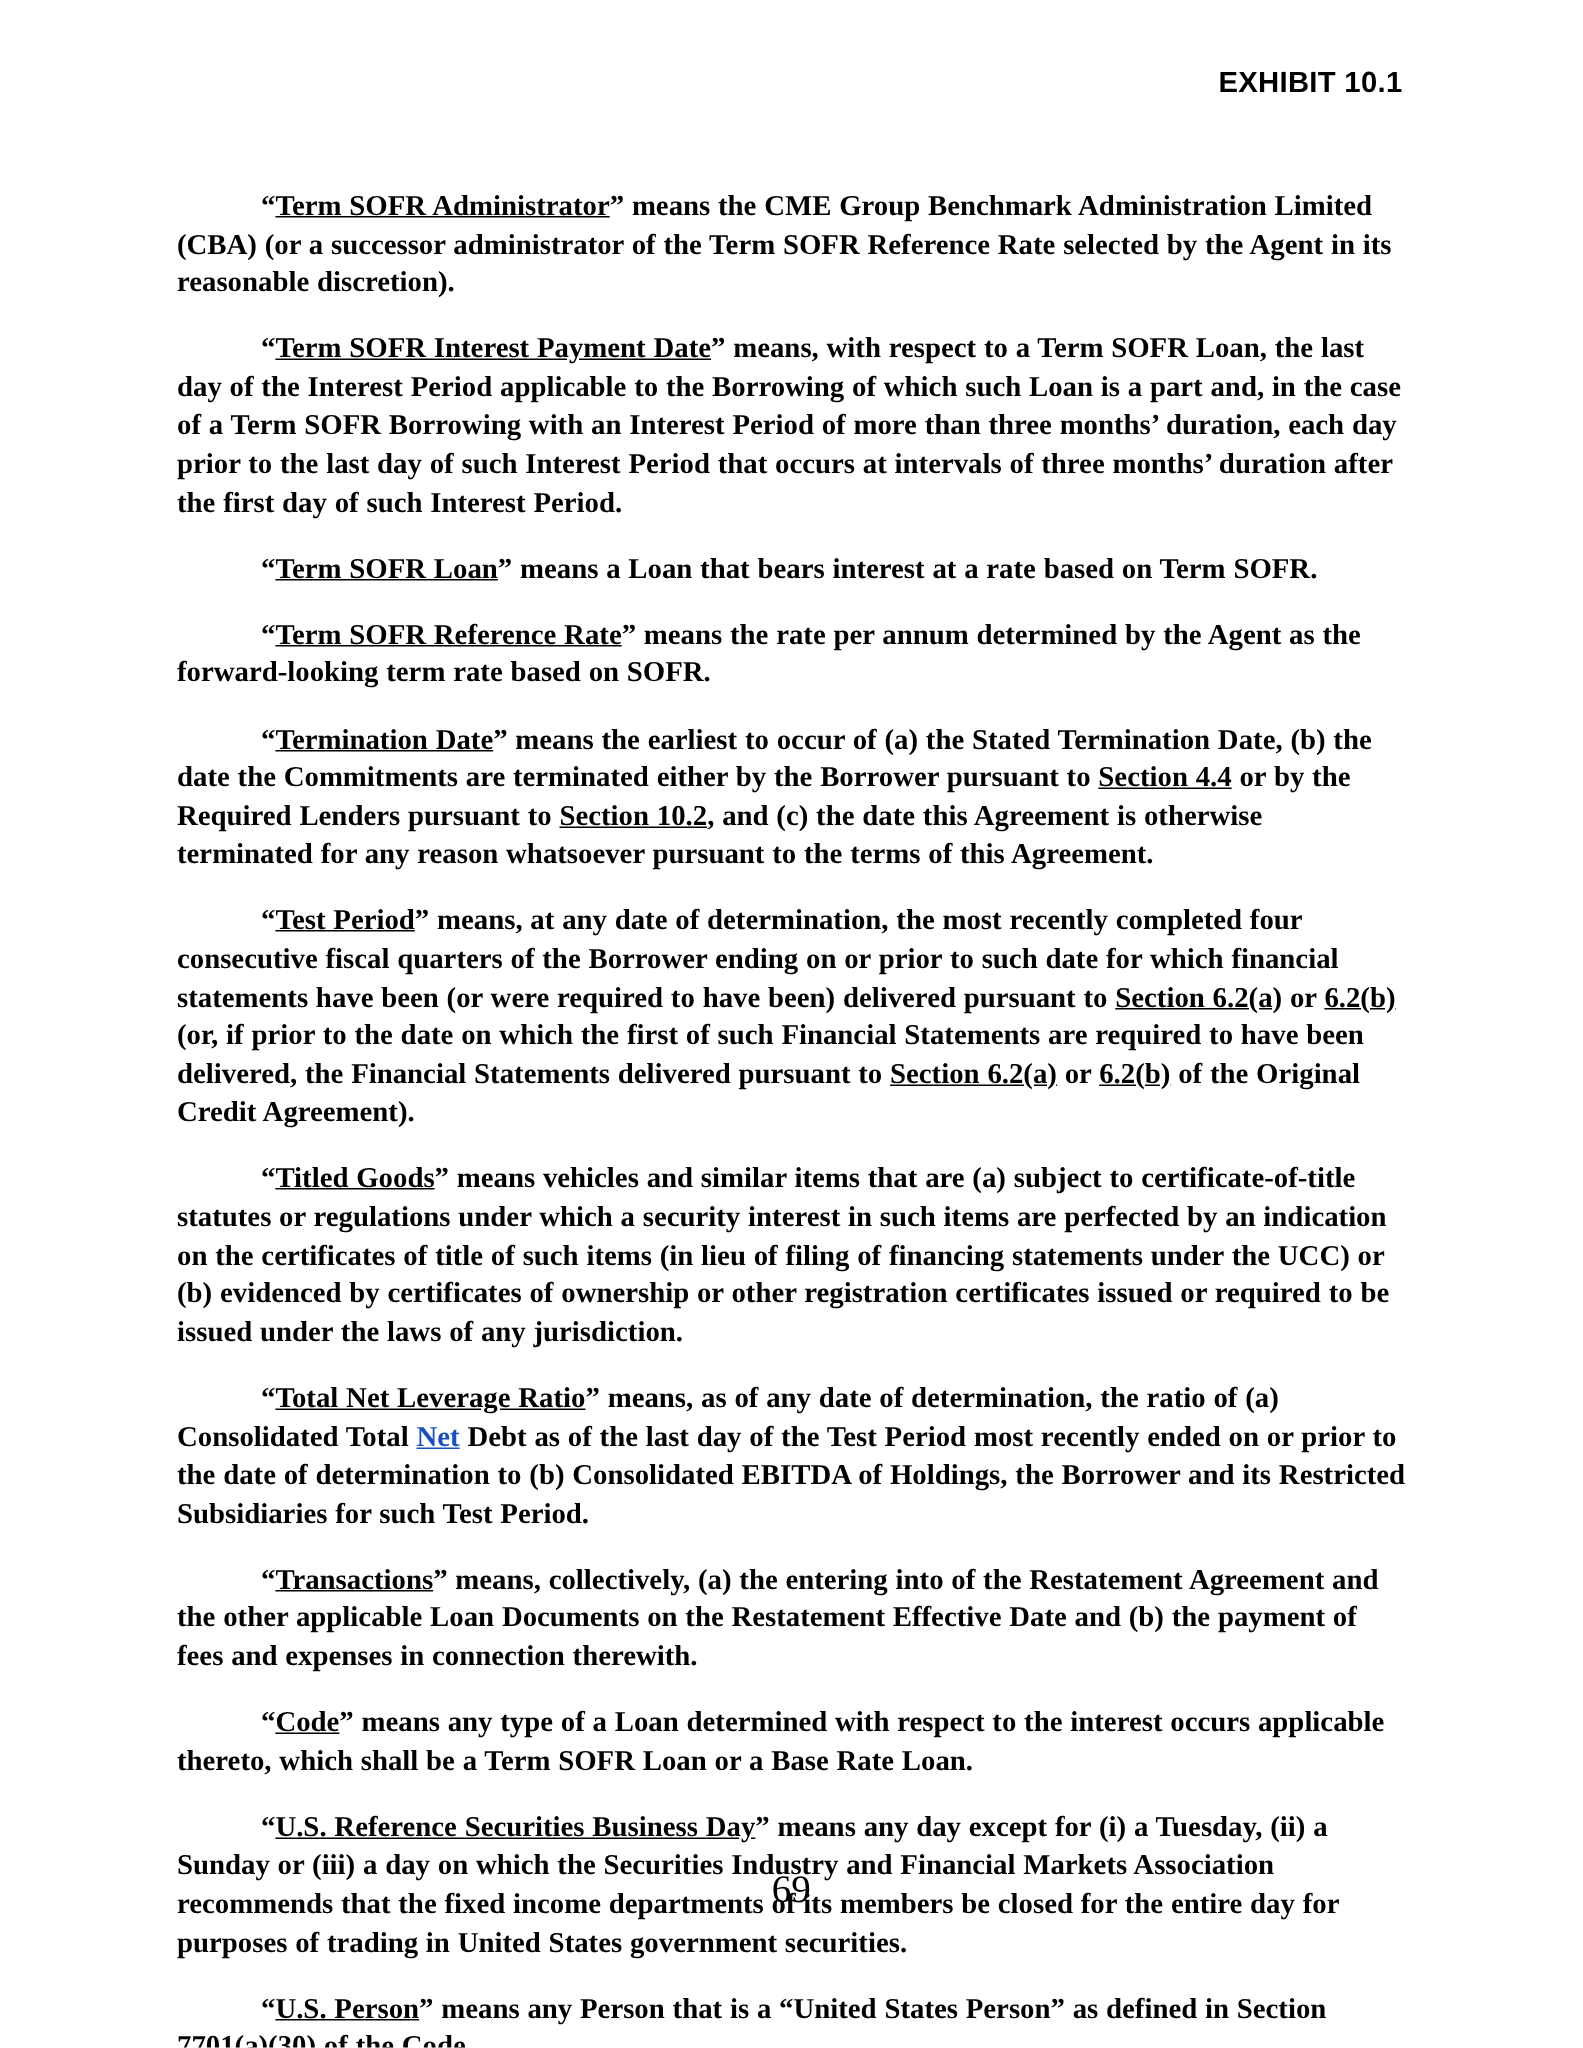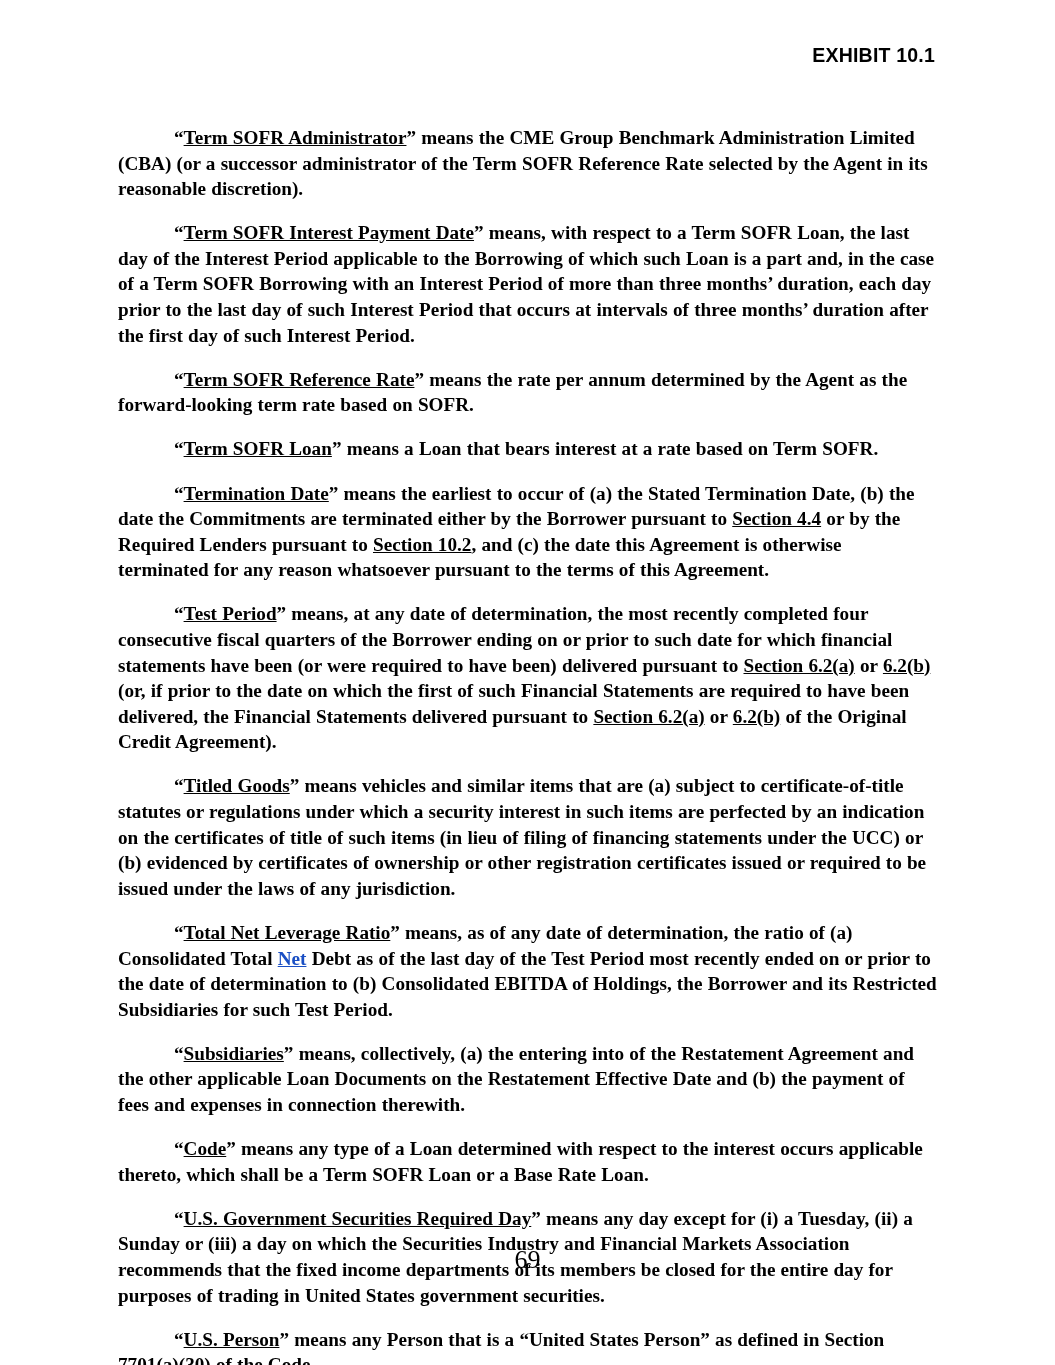--- a/index.html
+++ b/index.html
@@ -72,53 +72,53 @@
 
     <p class="para">
       <span>“</span><span class="u">Term SOFR Administrator</span><span>” means the CME Group Benchmark Administration Limited (CBA) (or a successor administrator of the Term SOFR Reference Rate selected by the Agent in its reasonable discretion).</span>
     </p>
 
     <p class="para">
       <span>“</span><span class="u">Term SOFR Interest Payment Date</span><span>” means, with respect to a Term SOFR Loan, the last day of the Interest Period applicable to the Borrowing of which such Loan is a part and, in the case of a Term SOFR Borrowing with an Interest Period of more than three months’ duration, each day prior to the last day of such Interest Period that occurs at intervals of three months’ duration after the first day of such Interest Period.</span>
     </p>
 
     <p class="para">
-      <span>“</span><span class="u">Term SOFR Reference Rate</span><span>” means the rate per annum determined by the Agent as the forward-looking term rate based on SOFR.</span>
+      <span>“</span><span class="u">Term SOFR Loan</span><span>” means a Loan that bears interest at a rate based on Term SOFR.</span>
     </p>
 
     <p class="para">
-      <span>“</span><span class="u">Term SOFR Loan</span><span>” means a Loan that bears interest at a rate based on Term SOFR.</span>
+      <span>“</span><span class="u">Term SOFR Reference Rate</span><span>” means the rate per annum determined by the Agent as the forward-looking term rate based on SOFR.</span>
     </p>
 
     <p class="para">
       <span>“</span><span class="u">Termination Date</span><span>” means the earliest to occur of (a) the Stated Termination Date, (b) the date the Commitments are terminated either by the Borrower pursuant to </span><span class="link">Section 4.4</span><span> or by the Required Lenders pursuant to </span><span class="link">Section 10.2</span><span>, and (c) the date this Agreement is otherwise terminated for any reason whatsoever pursuant to the terms of this Agreement.</span>
     </p>
 
     <p class="para">
       <span>“</span><span class="u">Test Period</span><span>” means, at any date of determination, the most recently completed four consecutive fiscal quarters of the Borrower ending on or prior to such date for which financial statements have been (or were required to have been) delivered pursuant to </span><span class="link">Section 6.2(a)</span><span> or </span><span class="link">6.2(b)</span><span> (or, if prior to the date on which the first of such Financial Statements are required to have been delivered, the Financial Statements delivered pursuant to </span><span class="link">Section 6.2(a)</span><span> or </span><span class="link">6.2(b)</span><span> of the Original Credit Agreement).</span>
     </p>
 
     <p class="para">
       <span>“</span><span class="u">Titled Goods</span><span>” means vehicles and similar items that are (a) subject to certificate-of-title statutes or regulations under which a security interest in such items are perfected by an indication on the certificates of title of such items (in lieu of filing of financing statements under the UCC) or (b) evidenced by certificates of ownership or other registration certificates issued or required to be issued under the laws of any jurisdiction.</span>
     </p>
 
     <p class="para">
       <span>“</span><span class="u">Total Net Leverage Ratio</span><span>” means, as of any date of determination, the ratio of (a) Consolidated Total </span><span class="link-blue">Net</span><span> Debt as of the last day of the Test Period most recently ended on or prior to the date of determination to (b) Consolidated EBITDA of Holdings, the Borrower and its Restricted Subsidiaries for such Test Period.</span>
     </p>
 
     <p class="para">
-      <span>“</span><span class="u">Subsidiaries</span><span>” means, collectively, (a) the entering into of the Restatement Agreement and the other applicable Loan Documents on the Restatement Effective Date and (b) the payment of fees and expenses in connection therewith.</span>
+      <span>“</span><span class="u">Transactions</span><span>” means, collectively, (a) the entering into of the Restatement Agreement and the other applicable Loan Documents on the Restatement Effective Date and (b) the payment of fees and expenses in connection therewith.</span>
     </p>
 
     <p class="para">
       <span>“</span><span class="u">Code</span><span>” means any type of a Loan determined with respect to the interest occurs applicable thereto, which shall be a Term SOFR Loan or a Base Rate Loan.</span>
     </p>
 
     <p class="para">
-      <span>“</span><span class="u">U.S. Government Securities Required Day</span><span>” means any day except for (i) a Tuesday, (ii) a Sunday or (iii) a day on which the Securities Industry and Financial Markets Association recommends that the fixed income departments of its members be closed for the entire day for purposes of trading in United States government securities.</span>
+      <span>“</span><span class="u">U.S. Reference Securities Business Day</span><span>” means any day except for (i) a Tuesday, (ii) a Sunday or (iii) a day on which the Securities Industry and Financial Markets Association recommends that the fixed income departments of its members be closed for the entire day for purposes of trading in United States government securities.</span>
     </p>
 
     <p class="para">
       <span>“</span><span class="u">U.S. Person</span><span>” means any Person that is a “United States Person” as defined in Section 7701(a)(30) of the Code.</span>
     </p>
 
   </div>
 
   <div class="page-number">69</div>
 

